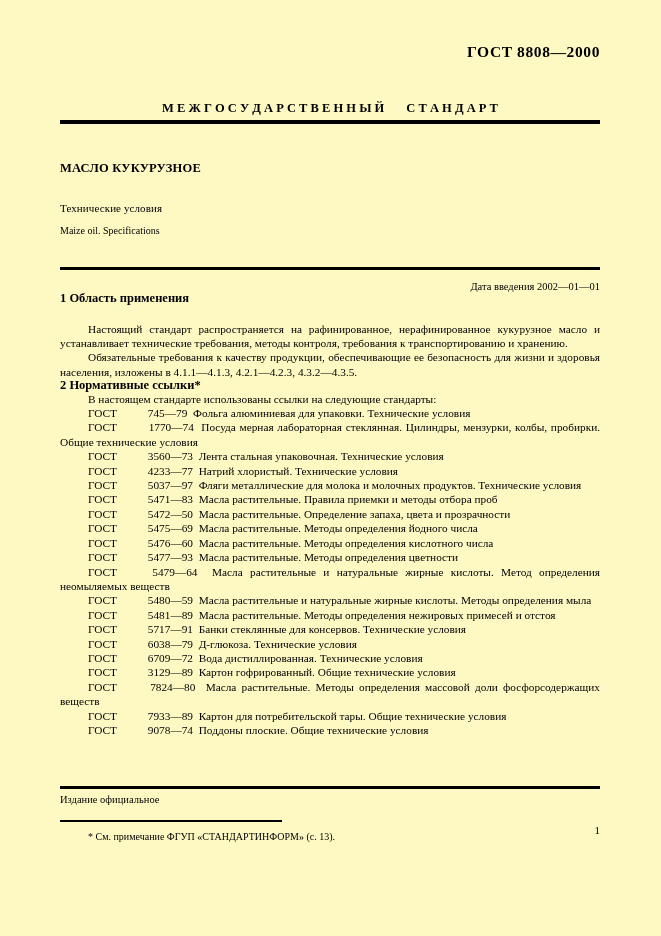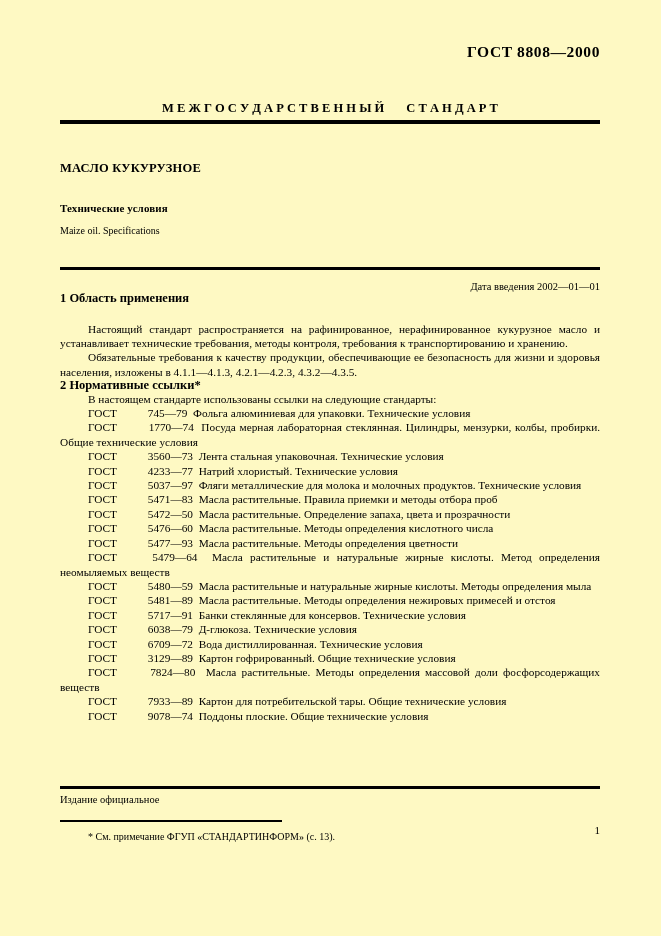--- a/index.html
+++ b/index.html
@@ -72,21 +72,21 @@
   }
   .doc-title {
     margin-top: 38px;
     font-weight: bold;
     font-size: 12.5px;
     letter-spacing: 0.2px;
     line-height: 1;
   }
   .doc-subtitle {
     margin-top: 28px;
-    font-weight: bold;
+    font-weight: normal;
     font-size: 11px;
     letter-spacing: 0.1px;
     line-height: 1;
   }
   .doc-title-en {
     margin-top: 12px;
     font-size: 10px;
     line-height: 1;
   }
 
@@ -214,20 +214,21 @@
     <p class="body-par ref-intro">В настоящем стандарте использованы ссылки на следующие стандарты:</p>
 
     <ul class="ref-list">
         <li><span class="code"><span>ГОСТ</span> <span class="num">745—79</span></span>&nbsp;&nbsp;<span>Фольга алюминиевая для упаковки. Технические условия</span></li>
         <li><span class="code"><span>ГОСТ</span> <span class="num">1770—74</span></span>&nbsp;&nbsp;<span>Посуда мерная лабораторная стеклянная. Цилиндры, мензурки, колбы, пробирки. Общие технические условия</span></li>
         <li><span class="code"><span>ГОСТ</span> <span class="num">3560—73</span></span>&nbsp;&nbsp;<span>Лента стальная упаковочная. Технические условия</span></li>
         <li><span class="code"><span>ГОСТ</span> <span class="num">4233—77</span></span>&nbsp;&nbsp;<span>Натрий хлористый. Технические условия</span></li>
         <li><span class="code"><span>ГОСТ</span> <span class="num">5037—97</span></span>&nbsp;&nbsp;<span>Фляги металлические для молока и молочных продуктов. Технические условия</span></li>
         <li><span class="code"><span>ГОСТ</span> <span class="num">5471—83</span></span>&nbsp;&nbsp;<span>Масла растительные. Правила приемки и методы отбора проб</span></li>
         <li><span class="code"><span>ГОСТ</span> <span class="num">5472—50</span></span>&nbsp;&nbsp;<span>Масла растительные. Определение запаха, цвета и прозрачности</span></li>
+        <li><span class="code"><span>ГОСТ</span> <span class="num">5475—69</span></span>&nbsp;&nbsp;<span>Масла растительные. Методы определения йодного числа</span></li>
         <li><span class="code"><span>ГОСТ</span> <span class="num">5476—60</span></span>&nbsp;&nbsp;<span>Масла растительные. Методы определения кислотного числа</span></li>
         <li><span class="code"><span>ГОСТ</span> <span class="num">5477—93</span></span>&nbsp;&nbsp;<span>Масла растительные. Методы определения цветности</span></li>
         <li><span class="code"><span>ГОСТ</span> <span class="num">5479—64</span></span>&nbsp;&nbsp;<span>Масла растительные и натуральные жирные кислоты. Метод определения неомыляемых веществ</span></li>
         <li><span class="code"><span>ГОСТ</span> <span class="num">5480—59</span></span>&nbsp;&nbsp;<span>Масла растительные и натуральные жирные кислоты. Методы определения мыла</span></li>
         <li><span class="code"><span>ГОСТ</span> <span class="num">5481—89</span></span>&nbsp;&nbsp;<span>Масла растительные. Методы определения нежировых примесей и отстоя</span></li>
         <li><span class="code"><span>ГОСТ</span> <span class="num">5717—91</span></span>&nbsp;&nbsp;<span>Банки стеклянные для консервов. Технические условия</span></li>
         <li><span class="code"><span>ГОСТ</span> <span class="num">6038—79</span></span>&nbsp;&nbsp;<span>Д-глюкоза. Технические условия</span></li>
         <li><span class="code"><span>ГОСТ</span> <span class="num">6709—72</span></span>&nbsp;&nbsp;<span>Вода дистиллированная. Технические условия</span></li>
         <li><span class="code"><span>ГОСТ</span> <span class="num">3129—89</span></span>&nbsp;&nbsp;<span>Картон гофрированный. Общие технические условия</span></li>
         <li><span class="code"><span>ГОСТ</span> <span class="num">7824—80</span></span>&nbsp;&nbsp;<span>Масла растительные. Методы определения массовой доли фосфорсодержащих веществ</span></li>

